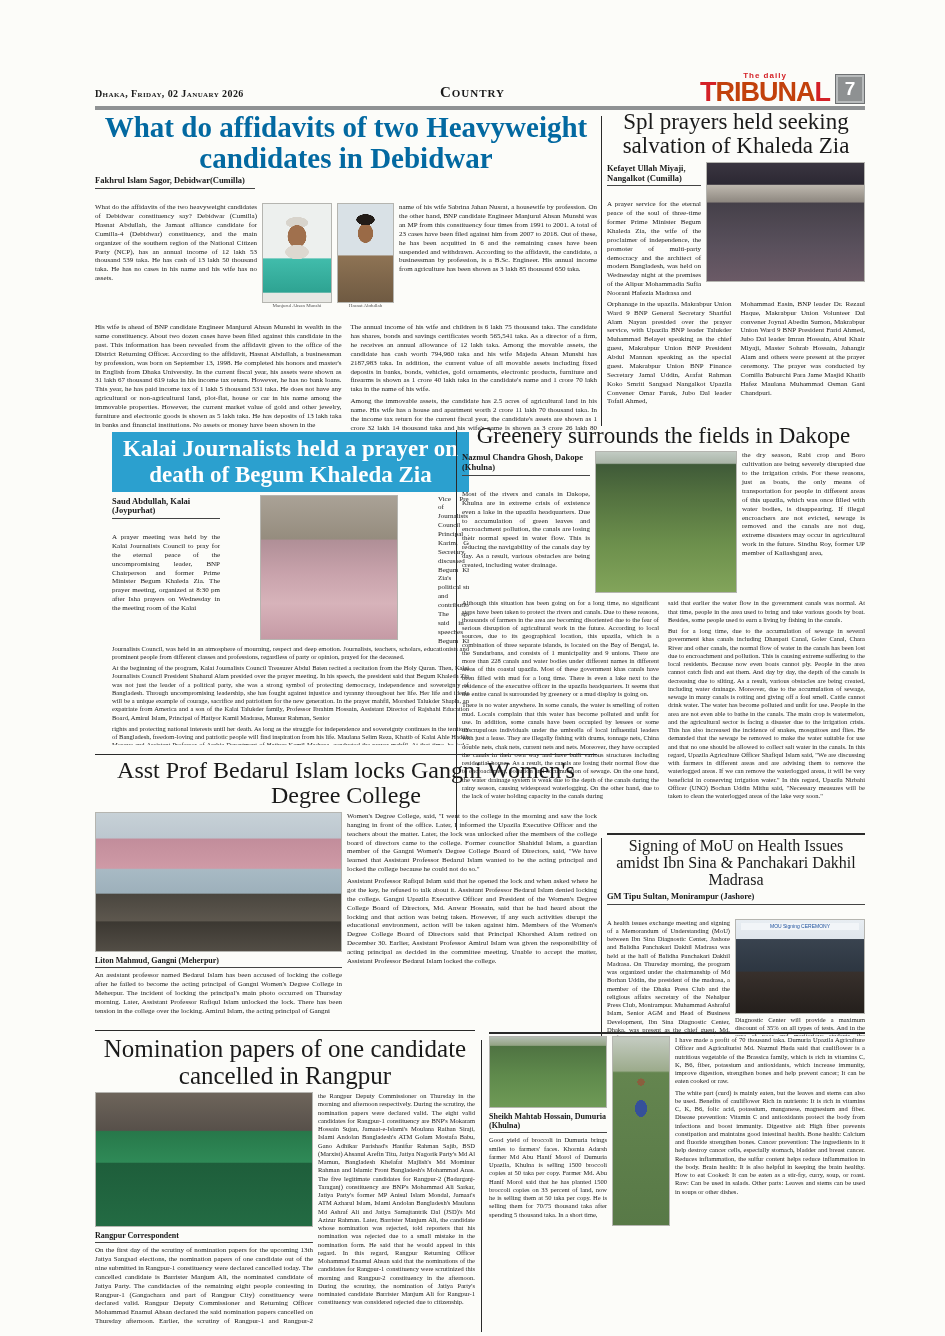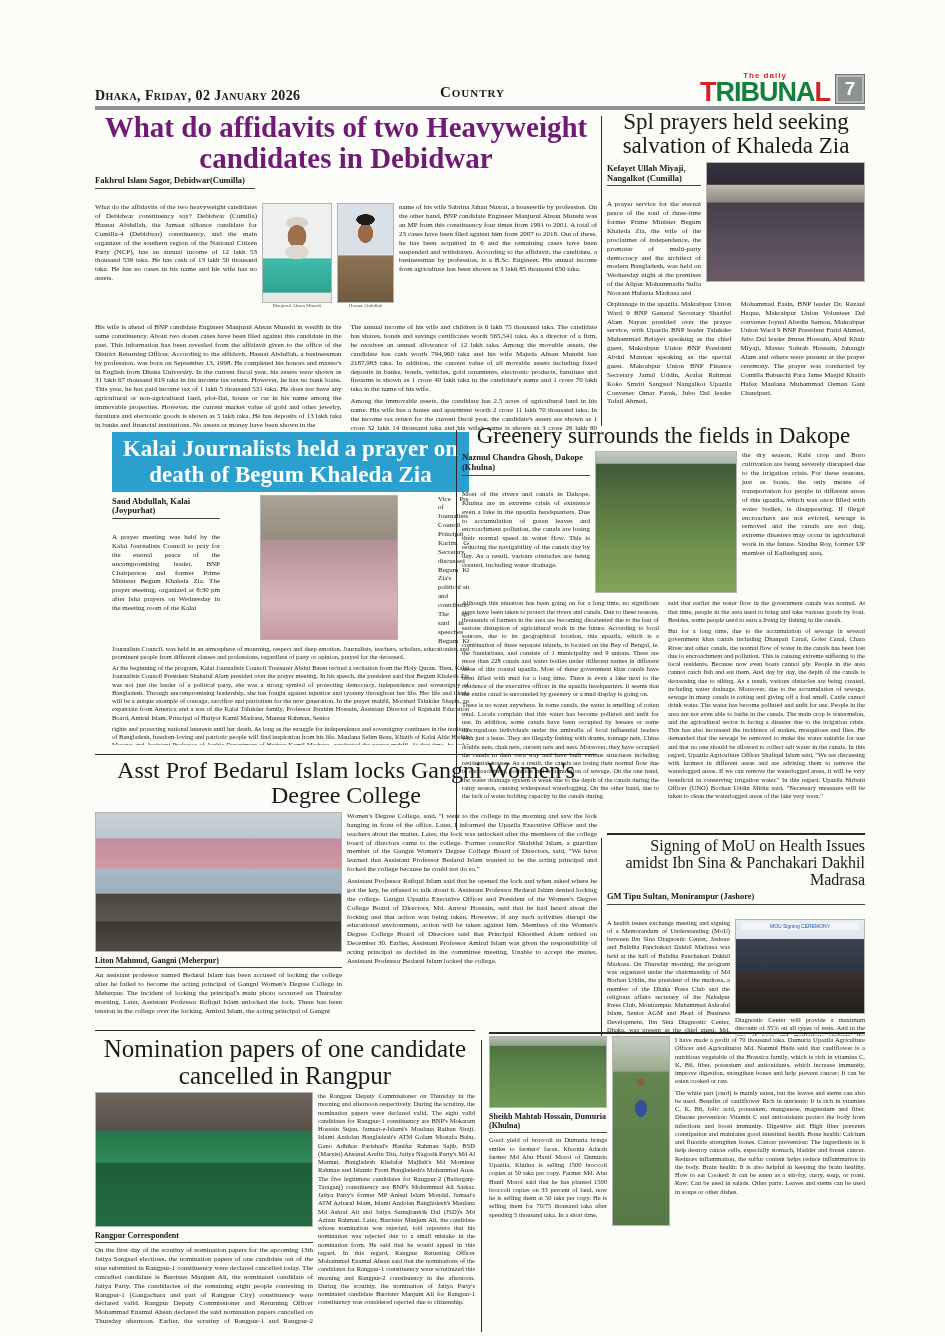--- a/index.html
+++ b/index.html
@@ -1,46 +1,46 @@
 <!DOCTYPE html>
 <html><head>
 <meta charset="utf-8">
 <style>
   html,body{margin:0;padding:0;background:#e8e8e6;}
   .page{position:relative;width:945px;height:1336px;background:#fcfcf9;margin:0 auto;
         font-family:"Liberation Serif", serif;color:#1a1a1a;overflow:hidden;}
   .art{position:absolute;overflow:hidden;}
   .hl{font-weight:bold;text-align:center;margin:0 0 3px 0;line-height:1.06;}
   .hl.light{font-weight:normal;}
-  .red{color:#701a75;}
+  .red{color:#0369a1;}
   .byline{font-size:8.5px;font-weight:bold;border-bottom:1px solid #444;
           padding-bottom:2px;margin:2px 0 14px 0;line-height:1.15;}
   .body{font-size:7px;line-height:1.27;text-align:justify;margin:0 0 3px 0;}
   .dense{font-size:6.5px;}
   .row{display:flex;gap:5px;overflow:hidden;}
   .cols2{column-count:2;column-gap:9px;overflow:hidden;}
   .vrule{position:absolute;width:1px;background:#2a2a2a;}
   .hrule{position:absolute;background:#2a2a2a;}
   .hrule.gray{background:#8f9294;}
   figure{margin:0;}
   .img{width:100%;border:1px solid #b5b5b0;box-sizing:border-box;}
   .tinycap{font-size:5px;color:#555;text-align:center;line-height:1.2;}
   .capline{font-size:8px;font-weight:bold;border-bottom:1px solid #444;
            padding:2px 0;margin:2px 0 3px 0;line-height:1.15;}
   
-  .dateline{position:absolute;left:95px;top:88px;font-size:14px;font-weight:bold;
+  .dateline{position:absolute;left:95px;top:88px;font-size:10px;font-weight:bold;
             font-variant:small-caps;letter-spacing:.4px;}
   .section{position:absolute;left:0;right:0;top:84px;text-align:center;font-size:15px;
            font-weight:bold;font-variant:small-caps;letter-spacing:1px;}
   .mast{position:absolute;right:80px;top:72px;display:flex;align-items:flex-end;gap:5px;}
   .mastword{font-family:"Liberation Sans",sans-serif;font-weight:800;font-size:27px;
             letter-spacing:-1px;line-height:.9;}
   .tagline{font-family:"Liberation Sans",sans-serif;color:#d42127;font-size:8px;
            font-weight:bold;text-align:center;letter-spacing:1px;line-height:1;}
-  .m-red{color:#d42127;} .m-gray{color:#15803d;}
+  .m-red{color:#d42127;} .m-gray{color:#c2410c;}
   .pagebox{width:28px;height:28px;background:#8e9192;border:1px solid #6e7173;
            color:#fff;font-family:"Liberation Sans",sans-serif;font-weight:bold;font-size:19px;
            display:flex;align-items:center;justify-content:center;box-shadow:inset 0 0 0 2px #b9bcbd;}
   
   .banner{background:#2ba0cf;color:#fff;text-align:center;font-weight:bold;
           font-size:23px;line-height:1.12;padding:4px 6px;margin:0 0 3px 0;}
   
   .i-oldman{height:100px;background:
     radial-gradient(ellipse 20px 12px at 50% 49%, #ddd8d0 58%, transparent 60%),
     radial-gradient(ellipse 16px 19px at 50% 33%, #a0704d 58%, transparent 60%),
@@ -187,21 +187,21 @@
         <p class="body">Women's Degree College, said, "I went to the college in the morning and saw the lock hanging in front of the office. Later, I informed the Upazila Executive Officer and the teachers about the matter. Later, the lock was unlocked after the members of the college board of directors came to the college. Former councilor Shahidul Islam, a guardian member of the Gangni Women's Degree College Board of Directors, said, "We have learned that Assistant Professor Bedarul Islam wanted to be the acting principal and locked the college because he could not do so."</p>
         <p class="body">Assistant Professor Rafiqul Islam said that he opened the lock and when asked where he got the key, he refused to talk about it. Assistant Professor Bedarul Islam denied locking the college. Gangni Upazila Executive Officer and President of the Women's Degree College Board of Directors, Md. Anwar Hossain, said that he had heard about the locking and that action was being taken. However, if any such activities disrupt the educational environment, action will be taken against him. Members of the Women's Degree College Board of Directors said that Principal Khorshed Alam retired on December 30. Earlier, Assistant Professor Amirul Islam was given the responsibility of acting principal as decided in the committee meeting. Unable to accept the matter, Assistant Professor Bedarul Islam locked the college.</p>
       </div>
     </div>
   </div>
 
   <div class="vrule" style="left:601px;top:838px;height:198px;"></div>
   <div class="hrule" style="left:607px;top:833px;width:258px;height:2px;"></div>
 
   <div class="art" style="left:607px;top:838px;width:258px;height:198px;">
-    <h1 class="hl light" style="font-size:16px;text-align:right;">Signing of MoU on Health Issues amidst Ibn Sina &amp; Panchakari Dakhil Madrasa</h1>
+    <h1 class="hl light" style="font-size:16px;">Signing of MoU on Health Issues amidst Ibn Sina &amp; Panchakari Dakhil Madrasa</h1>
     <div class="byline">GM Tipu Sultan, Monirampur (Jashore)</div>
     <div class="row" style="height:152px;">
       <p class="body dense" style="width:123px;flex:none;">A health issues exchange meeting and signing of a Memorandum of Understanding (MoU) between Ibn Sina Diagnostic Center, Jashore and Balidha Panchakari Dakhil Madrasa was held at the hall of Balidha Panchakari Dakhil Madrasa. On Thursday morning, the program was organized under the chairmanship of Md Borhan Uddin, the president of the madrasa, a member of the Dhaka Press Club and the religious affairs secretary of the Nehalpur Press Club, Monirampur. Muhammad Ashraful Islam, Senior AGM and Head of Business Development, Ibn Sina Diagnostic Center, Dhaka, was present as the chief guest. Md. Asif Newaz, Senior Assistant Manager (Zonal In-Charge), Md. Tariqul Islam, Senior Assistant Manager and Maulana Abu Bakkar Siddique, Superintendent, Balidha Panchakri Dakhil Madrasa were present as special guests. In his speech as the chief guest, Muhammad Ashraful Islam said that Ibn Sina Health Development Center has established a close relationship with the teachers and students of Balidha Panchakiri Dakhil Madrasa. For the purpose of health protection, Ibn Sina</p>
       <div style="flex:1;">
         <figure>
           <div class="img i-mou">
             <div class="mou-band">MOU Signing CEREMONY</div>
           </div>
         </figure>
         <p class="body dense" style="margin-top:2px;">Diagnostic Center will provide a maximum discount of 35% on all types of tests. And in the case of poor and meritorious students, the medical system will be done with maximum cooperation. President Borhan Uddin thanked Ibn Sina Trust for this great initiative. Nehalpur Pace Club President GM Tipu Sultan and General Secretary SK Mizanur Rahman were also present at the time. Md. Zahirul Islam moderated the program. At the end of the program, special prayers and prayers were held to seek forgiveness for the death of former three-time Prime Minister Begum Khaleda Zia.</p>

